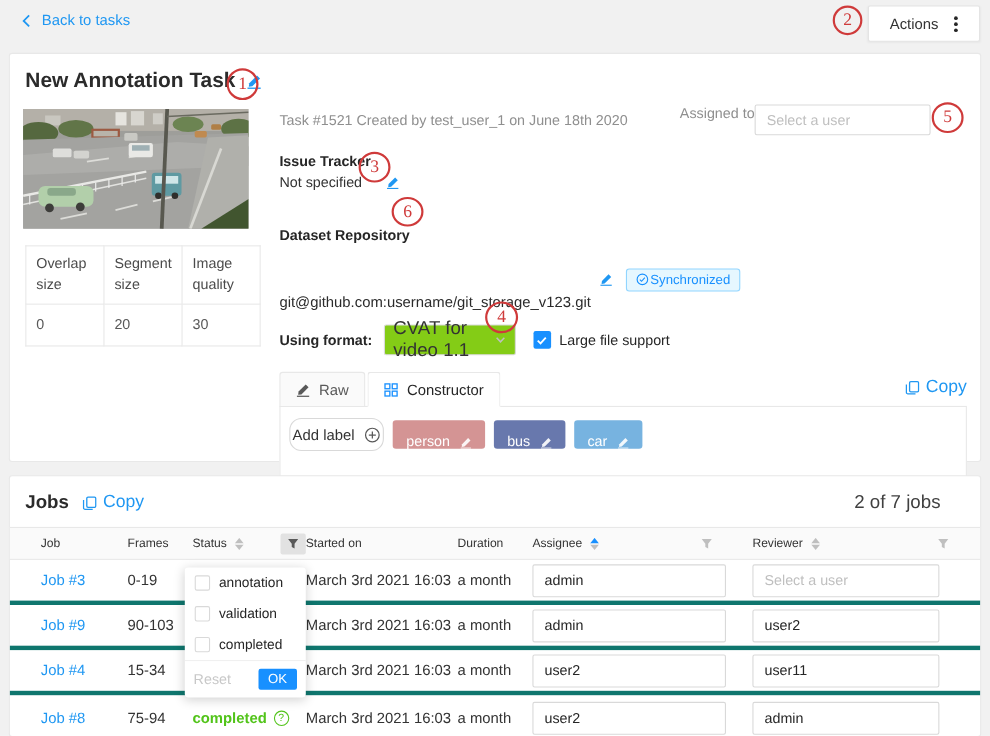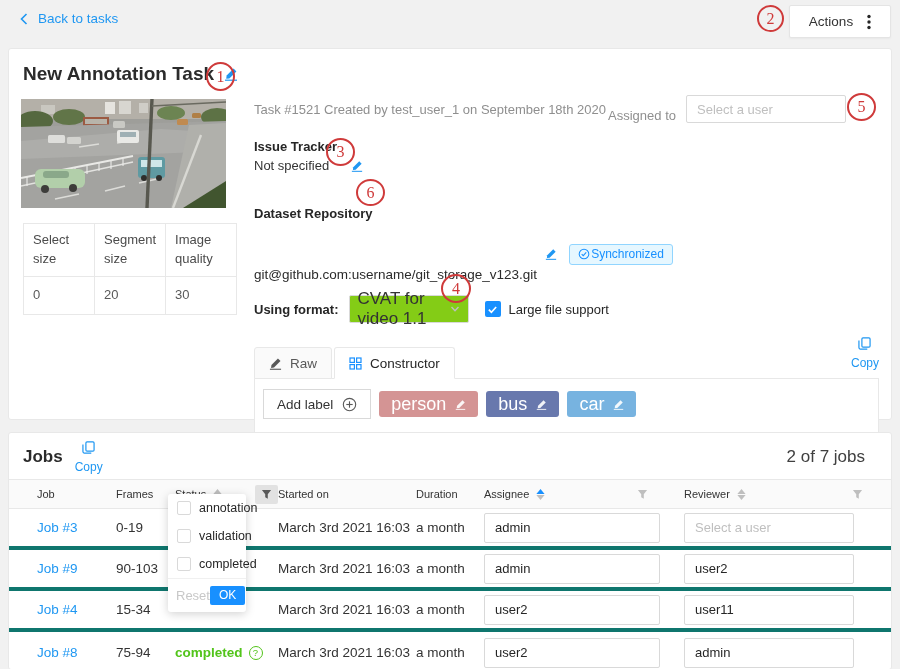--- a/index.html
+++ b/index.html
@@ -28,21 +28,21 @@
   .preview { position:absolute; left:12px; top:50px; width:205px; height:109px; display:block; }
 
   .params-table { position:absolute; left:14px; top:174px; border-collapse:collapse; }
   .params-table th, .params-table td { border:1px solid #e8e8e8; width:71px; padding:7px 9px;
         font-size:13px; font-weight:400; text-align:left; vertical-align:top; color:#4b4b4b; line-height:1.45; }
   .params-table td { color:#595959; padding:9px 9px; }
 
   .right-col { position:absolute; left:245px; top:46px; width:625px; }
   .meta-row { display:flex; justify-content:space-between; align-items:flex-start; padding-right:33px; }
   .meta-text { color:#8f8f8f; font-size:13px; margin-top:7px; }
-  .assigned { display:flex; align-items:flex-end; gap:10px; }
+  .assigned { display:flex; align-items:flex-start; gap:0; }
   .assigned-label { color:#8f8f8f; font-size:13px; }
   .ui-input { height:28px; border:1px solid #d9d9d9; border-radius:2px; padding:0 10px; font-size:13px;
               color:#262626; font-family:"Liberation Sans",sans-serif; background:#fff; outline:none; }
   .ui-input::placeholder { color:#bfbfbf; }
   .assigned .ui-input { width:160px; }
 
   .block-label { font-weight:700; font-size:13px; color:#262626; }
   .it-label { margin-top:16px; }
   .value-row { margin-top:4px; display:flex; align-items:center; gap:22px; font-size:13px; color:#333; }
   .repo-label { margin-top:33px; }
@@ -58,52 +58,52 @@
   .lfs { display:flex; align-items:center; gap:8px; margin-left:6px; }
   .checkbox-on { width:16px; height:16px; background:#1890ff; border-radius:2px; display:inline-flex;
                  align-items:center; justify-content:center; cursor:pointer; }
 
   .tabs-row { margin-top:14px; display:flex; align-items:flex-end; }
   .tab { height:32px; padding:0 14px; display:flex; align-items:center; gap:8px; background:#fafafa;
          border:1px solid #e8e8e8; border-radius:3px 3px 0 0; margin-right:2px; font-size:13.5px;
          color:#595959; cursor:pointer; position:relative; top:1px; }
   .tab.active { background:#fff; border-bottom:1px solid #fff; color:#262626; z-index:2; }
   .copy-link { margin-left:auto; margin-bottom:8px; display:flex; align-items:center; gap:6px;
-               color:#1f97f2; font-size:12px; cursor:pointer;flex-direction:column; }
+               color:#1f97f2; font-size:16px; cursor:pointer; }
   .tab-content { border:1px solid #e8e8e8; height:110px; padding:10px 8px; display:flex;
                  align-items:flex-start; gap:8px; background:#fff; }
-  .add-label-btn { height:30px; padding:0 13px; background:#fff; border:1px solid #d9d9d9; border-radius:0;
+  .add-label-btn { height:30px; padding:0 2px; background:#fff; border:1px solid #d9d9d9; border-radius:11px;
                    display:flex; align-items:center; gap:9px; font-size:13.5px; color:#333; cursor:pointer; }
-  .chip { height:26px; margin-top:2px; padding:0 12px; border-radius:3px; color:#fff; font-size:18px;
-          display:flex; align-items:center; gap:9px; cursor:pointer; }
+  .chip { height:26px; margin-top:2px; padding:0 12px; border-radius:3px; color:#fff; font-size:13px;
+          display:flex; align-items:flex-end; gap:9px; cursor:pointer; }
   .chip .icon-link { color:rgba(255,255,255,0.9); }
 
   
-  .jobs-title-row { height:46px; display:flex; align-items:center; gap:12px; padding:2px 26px 0 14px; }
+  .jobs-title-row { height:46px; display:flex; align-items:center; gap:12px; padding:2px 36px 0 14px; }
   .jobs-title { font-size:17px; font-weight:700; color:#2b2b2b; }
   .jobs-count { margin-left:auto; font-size:17px; color:#404040; }
 
   .jobs-header, .jobs-row { display:grid; grid-template-columns:79px 59px 103px 138px 68px 200px 1fr;
                             padding-left:28px; align-items:center; }
   .jobs-header { height:30px; background:#fafafa; border-top:1px solid #e8e8e8; border-bottom:1px solid #e8e8e8;
                  font-size:11px; color:#333; }
   .hcell { display:flex; align-items:center; gap:5px; }
   .sorter { display:inline-flex; flex-direction:column; gap:1px; margin-left:2px; }
   .funnel-btn { margin-left:auto; display:inline-flex; padding:4px 6px; border-radius:2px; cursor:pointer; }
   .funnel-active { background:#e2e2e2; }
   .jobs-row { height:41px; border-bottom:4px solid #0f766e; font-size:13.5px; color:#333; }
   .job-link { color:#1f97f2; cursor:pointer; }
   .status-completed { color:#52c41a; font-weight:600; display:flex; align-items:center; gap:6px; }
   .qmark { width:14px; height:14px; border:1px solid #52c41a; border-radius:50%; color:#52c41a;
            font-size:9.5px; display:inline-flex; align-items:center; justify-content:center; font-weight:400; }
   .cell-input { width:176px; height:30px; }
   .cell-input-r { width:170px; height:30px; }
 
   
-  .filter-panel { position:absolute; left:159px; top:61px; width:78px; background:#fff; z-index:30;
+  .filter-panel { position:absolute; left:159px; top:83px; width:110px; background:#fff; z-index:30;
                   border-radius:3px; box-shadow:0 2px 10px rgba(0,0,0,0.18); }
   .filter-item { display:flex; align-items:center; gap:8px; padding:7px 9px; font-size:12.5px; color:#262626;
                  cursor:pointer; }
   .cb-off { width:14px; height:14px; border:1px solid #d9d9d9; border-radius:2px; background:#fff; flex:0 0 auto; }
   .filter-footer { border-top:1px solid #f0f0f0; display:flex; align-items:center; justify-content:space-between;
                    padding:7px 8px; }
   .reset-label { color:#c8c8c8; font-size:13px; cursor:default; }
   .ok-btn { background:#1890ff; color:#fff; font-size:12px; padding:2px 9px 3px; border-radius:2px;
             border:none; cursor:pointer; font-family:"Liberation Sans",sans-serif; }
 
@@ -212,35 +212,35 @@
         <circle cx="123" cy="79" r="3" fill="#2f2f2c"></circle>
           <circle cx="138" cy="79" r="3" fill="#2f2f2c"></circle>
       </g>
       <line x1="131" y1="0" x2="126" y2="109" stroke="#58584f" stroke-width="3.4"></line>
       <line x1="131" y1="7" x2="205" y2="3" stroke="#6a6a60" stroke-width="1.4"></line>
     </svg>
 
     <table class="params-table">
       <tbody>
           <tr>
-        <th>Select size</th>
+        <th>Overlap size</th>
         <th>Segment size</th>
         <th>Image quality</th>
       </tr>
       <tr>
         <td>0</td>
         <td>20</td>
         <td>30</td>
       </tr>
     </tbody>
       </table>
 
     <div class="right-col">
       <div class="meta-row">
-        <span class="meta-text">Task #1521 Created by test_user_1 on September 18th 2020</span>
+        <span class="meta-text">Task #1521 Created by test_user_1 on June 18th 2020</span>
         <span class="assigned">
           <span class="assigned-label">Assigned to</span>
           <input class="ui-input" type="text" placeholder="Select a user" style="">
         </span>
       </div>
 
       <div class="block-label it-label">Issue Tracker</div>
       <div class="value-row">
         <span>Not specified</span>
         <span class="icon-link">

